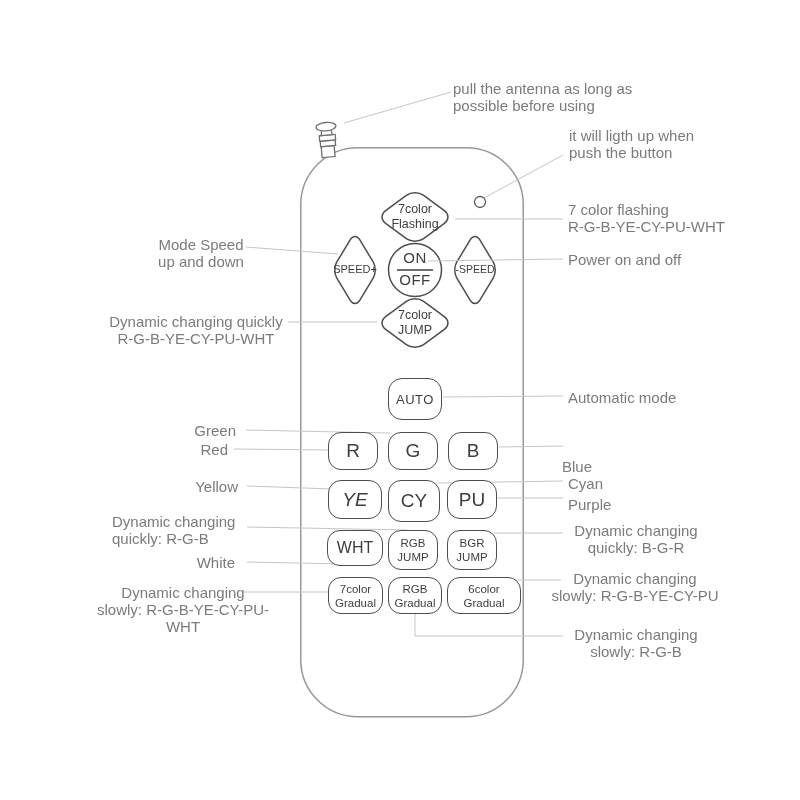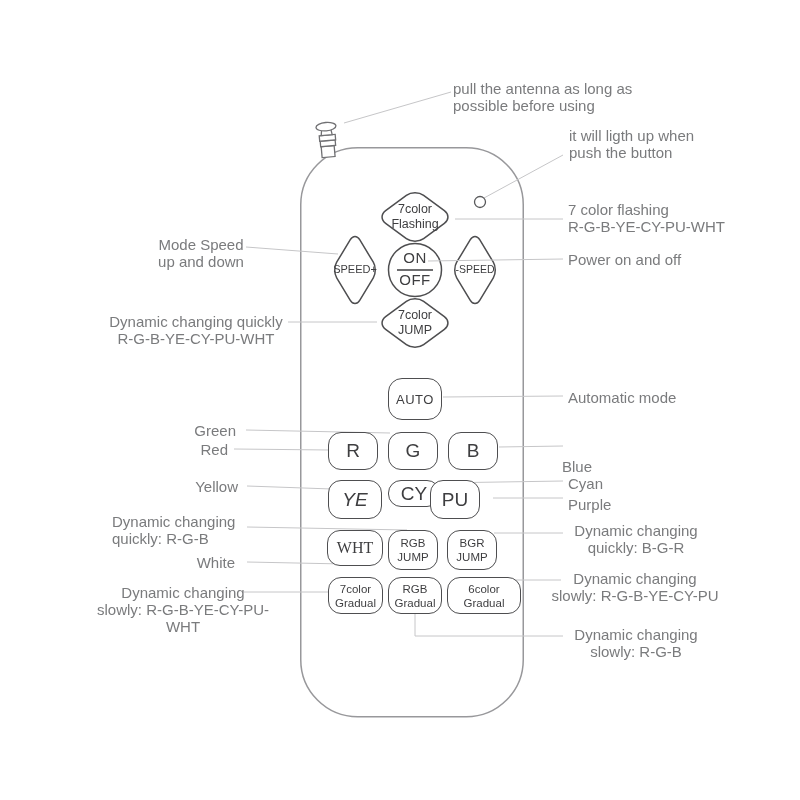--- a/index.html
+++ b/index.html
@@ -83,24 +83,24 @@
   <div class="dlabel" style="left:395px;top:250px;width:40px;font-size:15px;line-height:16px;letter-spacing:0.5px;">ON</div>
   <div class="dlabel" style="left:395px;top:272px;width:40px;font-size:15px;line-height:16px;letter-spacing:0.5px;">OFF</div>
 
   <div class="btn" style="left:388px;top:378px;width:54px;height:42px;font-size:13px;border-radius:14px;letter-spacing:0.5px;">AUTO</div>
 
   <div class="btn" style="left:328px;top:432px;width:50px;height:38px;font-size:19px;">R</div>
   <div class="btn" style="left:388px;top:432px;width:50px;height:38px;font-size:19px;">G</div>
   <div class="btn" style="left:448px;top:432px;width:50px;height:38px;font-size:19px;">B</div>
 
   <div class="btn" style="left:328px;top:480px;width:54px;height:39px;font-size:19px;font-style:italic;">YE</div>
-  <div class="btn" style="left:388px;top:480px;width:52px;height:27px;font-size:19px;">CY</div>
-  <div class="btn" style="left:430px;top:480px;width:50px;height:39px;font-size:19px;">PU</div>
+  <div class="btn" style="left:388px;top:480px;width:52px;height:42px;font-size:19px;">CY</div>
+  <div class="btn" style="left:447px;top:480px;width:50px;height:39px;font-size:19px;">PU</div>
 
-  <div class="btn" style="left:327px;top:530px;width:56px;height:36px;font-size:16px;font-family:Liberation Serif, serif;">WHT</div>
+  <div class="btn" style="left:327px;top:530px;width:56px;height:36px;font-size:16px;">WHT</div>
   <div class="btn" style="left:388px;top:530px;width:50px;height:40px;font-size:11.5px;line-height:14px;">RGB
 JUMP</div>
   <div class="btn" style="left:447px;top:530px;width:50px;height:40px;font-size:11.5px;line-height:14px;">BGR
 JUMP</div>
 
   <div class="btn" style="left:328px;top:577px;width:55px;height:37px;font-size:11.5px;line-height:14px;">7color
 Gradual</div>
   <div class="btn" style="left:388px;top:577px;width:54px;height:37px;font-size:11.5px;line-height:14px;">RGB
 Gradual</div>
   <div class="btn" style="left:447px;top:577px;width:74px;height:37px;font-size:11.5px;line-height:14px;">6color

